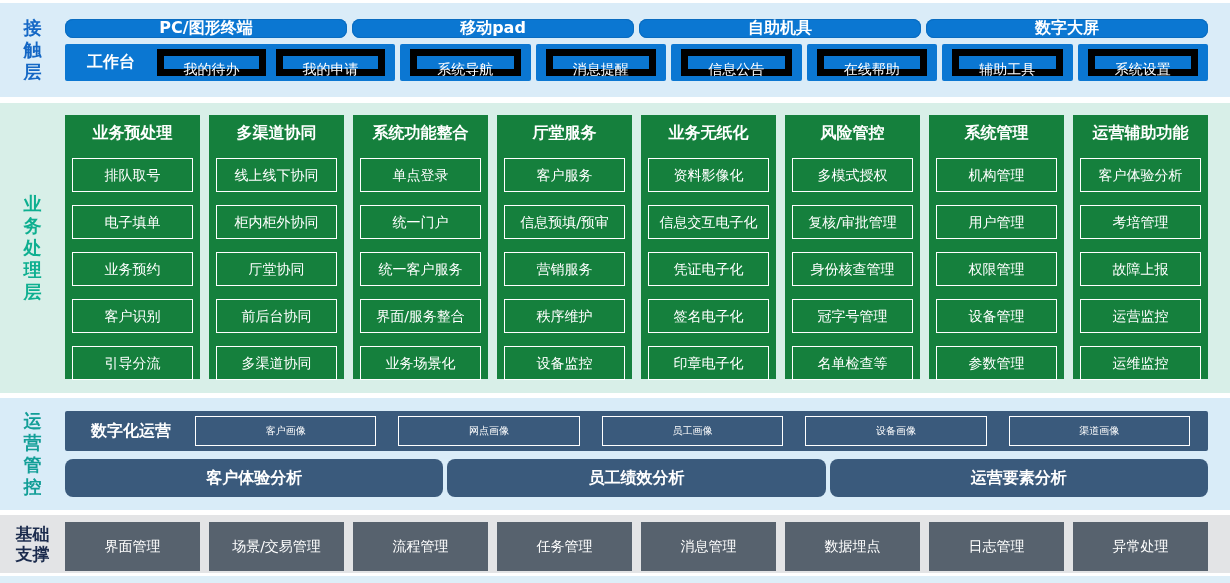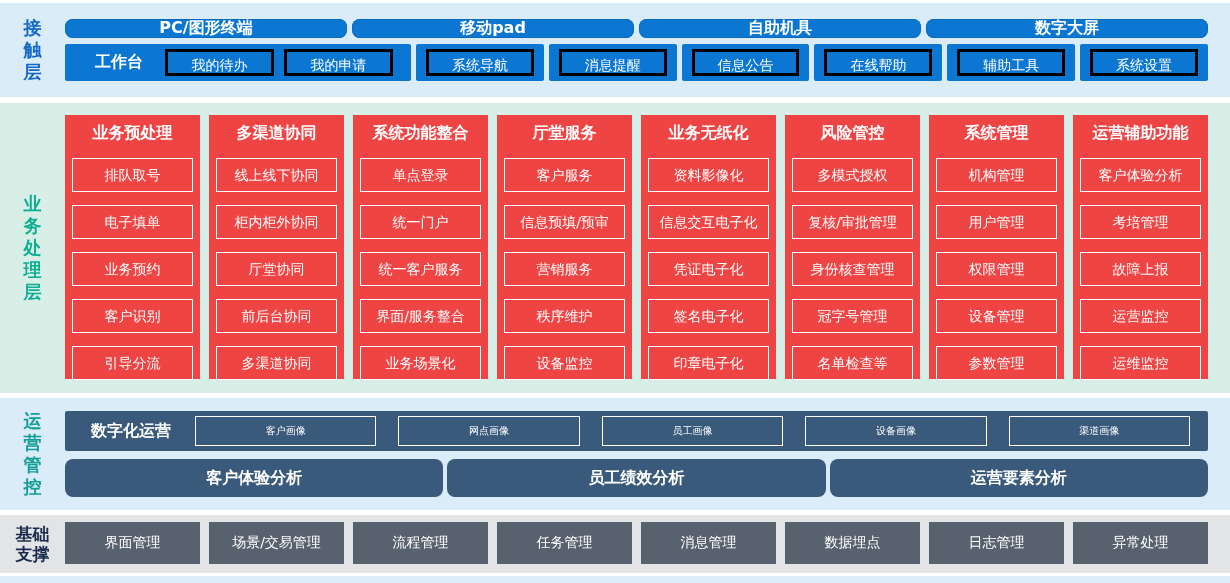--- a/index.html
+++ b/index.html
@@ -21,48 +21,48 @@
   .vlabel-operation{color:#129e97;}
   .fd-label{color:#1b2b4d;font-weight:bold;font-size:17px;line-height:20px;text-align:right;}
 
   
   .band-contact{height:94px;background:#daecf8;margin-top:3px;}
   .channels{display:flex;gap:5px;margin-top:16px;height:19px;}
   .channel-btn{flex:1;background:#0b77d2;border-radius:8px;color:#fff;font-weight:bold;font-size:16px;
     display:flex;align-items:center;justify-content:center;box-shadow:inset 0 0 0 1px #0a6cc0;}
   .workbench{display:flex;gap:5px;margin-top:6px;height:37px;}
   .wb-seg{background:#0b77d2;border-radius:2px;display:flex;align-items:center;justify-content:center;}
-  .wb-main{flex:0 0 310px;gap:10px;padding:0 18px;}
+  .wb-main{flex:0 0 310px;gap:10px;padding:0 10px;}
   .wb-seg.small{flex:1;padding:0 10px;}
   .wb-label{color:#fff;font-weight:bold;font-size:16px;flex:0 0 72px;text-align:center;}
-  .wb-btn{border:3px solid #000000;color:#fff;font-size:14px;height:27px;line-height:27px;
+  .wb-btn{border:7px solid #000000;color:#fff;font-size:14px;height:27px;line-height:27px;
     text-align:center;flex:1;box-sizing:border-box;}
 
   
   .band-business{height:290px;background:#d8efe8;}
   .cols{display:flex;gap:9px;margin-top:12px;}
-  .mod-col{flex:1;background:#ef4444;height:264px;box-sizing:border-box;padding:6px 7px 0 7px;min-width:0;}
+  .mod-col{flex:1;background:#15803d;height:264px;box-sizing:border-box;padding:6px 7px 0 7px;min-width:0;}
   .mod-title{color:#fff;font-weight:bold;font-size:16px;text-align:center;height:24px;line-height:24px;}
   .mod-item{border:1px solid #ffffff;color:#fff;font-size:14px;height:31px;margin-top:13px;
     display:flex;align-items:center;justify-content:center;text-align:center;line-height:15px;
     box-sizing:border-box;padding:16px 2px;}
 
   
   .band-operation{height:112px;background:#d9ecf8;}
   .digi-bar{display:flex;align-items:center;margin-top:13px;height:40px;background:#3a5a7c;border-radius:2px;}
   .digi-label{color:#fff;font-weight:bold;font-size:16px;flex:0 0 130px;padding-left:26px;box-sizing:border-box;}
   .digi-items{flex:1;display:flex;gap:22px;margin-right:18px;}
   .digi-btn{flex:1;border:1px solid #ffffff;color:#fff;font-size:10px;height:28px;line-height:28px;text-align:center;}
   .analysis{display:flex;gap:4px;margin-top:8px;height:38px;}
   .ana-btn{flex:1;background:#3a5a7c;border-radius:8px;color:#fff;font-weight:bold;font-size:16px;
     display:flex;align-items:center;justify-content:center;}
 
   
   .band-foundation{height:58px;background:#e3e4e6;}
-  .fd-items{display:flex;gap:9px;margin-top:7px;height:42px;}
+  .fd-items{display:flex;gap:9px;margin-top:7px;height:49px;}
   .fd-btn{flex:1;background:#57626e;color:#fff;font-size:14px;display:flex;align-items:center;justify-content:center;}
 
   .bottom-strip{height:7px;margin-top:3px;background:#ddeef8;}
 </style>
 </head>
 <body>
 
 <div class="band band-contact">
   <div class="gutter">
     <div class="vlabel vlabel-contact">

